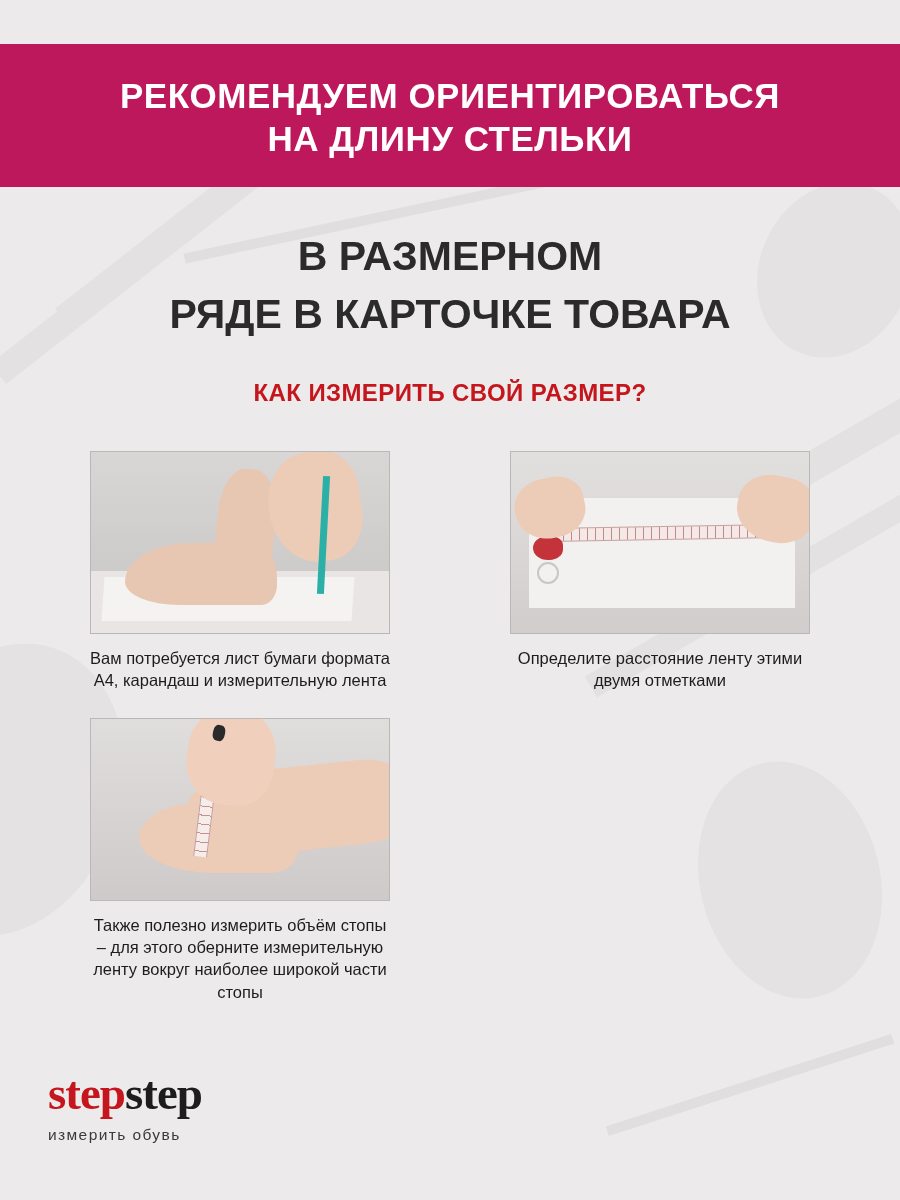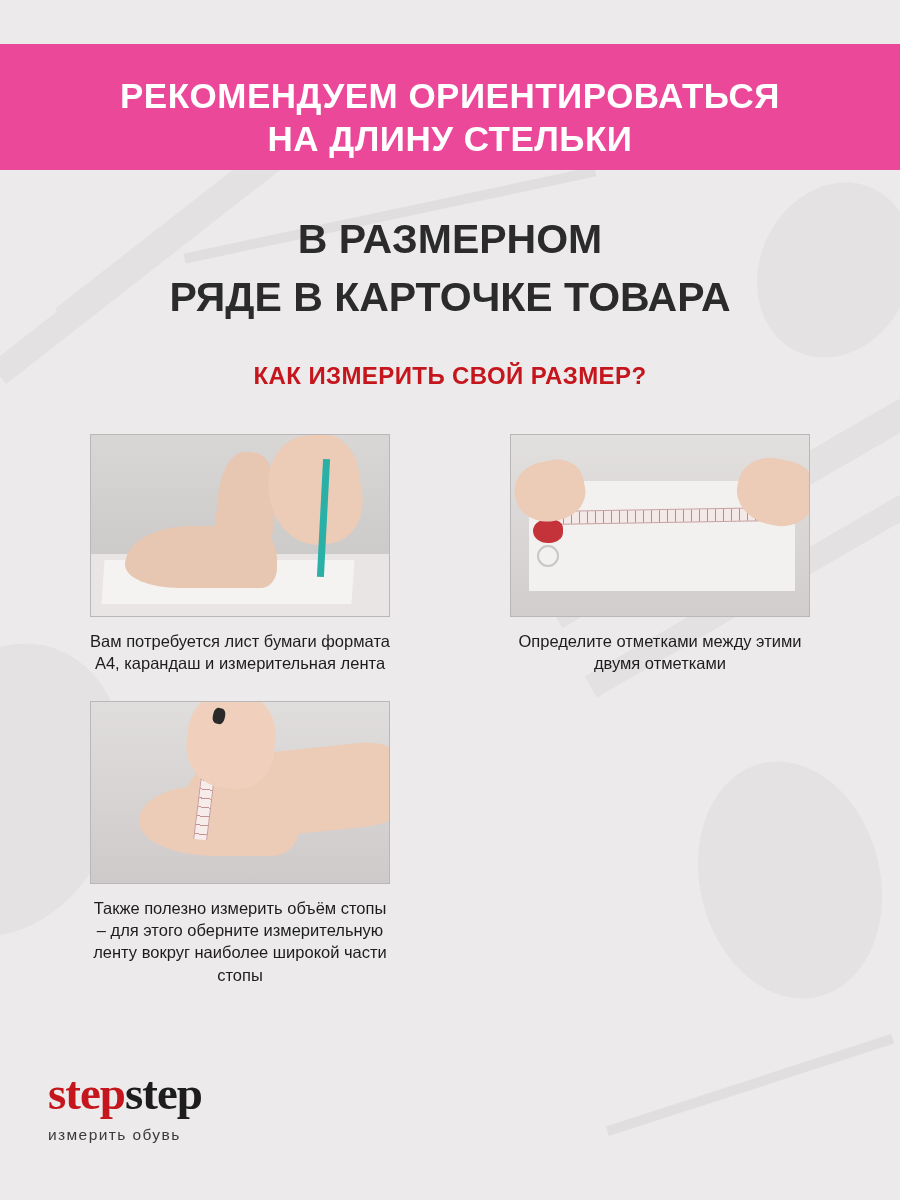--- a/index.html
+++ b/index.html
@@ -71,23 +71,23 @@
     background: #e0dede;
     height: 10px;
   }
   .line-a { width: 420px; left: 180px; top: 210px; transform: rotate(-12deg); }
   .line-b { width: 300px; left: 600px; top: 1080px; transform: rotate(-18deg); }
 
   
   .banner {
     position: relative;
     z-index: 2;
-    background: #ec4899;
+    background: #be185d;
     color: #ffffff;
-    padding: 30px 20px 9px;
+    padding: 30px 20px 26px;
     text-align: center;
     box-sizing: border-box;
     width: 900px;
     margin-top: 44px;
   }
   .banner-line {
     font-size: 35px;
     font-weight: bold;
     letter-spacing: 0.5px;
     line-height: 1.24;
@@ -374,34 +374,34 @@
 
   <div class="step">
     <div class="photo p1">
       <div class="table"></div>
       <div class="paper"></div>
       <div class="foot"></div>
       <div class="ankle"></div>
       <div class="hand"></div>
       <div class="pencil"></div>
     </div>
-    <div class="caption">Вам потребуется лист бумаги формата А4, карандаш и измерительная лента</div>
+    <div class="caption">Вам потребуется лист бумаги формата А4, карандаш и измерительную лента</div>
   </div>
 
 
   <div class="step">
     <div class="photo p3">
       <div class="paper"></div>
       <div class="tape"></div>
       <div class="spool"></div>
       <div class="ring"></div>
       <div class="handL"></div>
       <div class="handR"></div>
     </div>
-    <div class="caption">Определите отметками между этими двумя отметками</div>
+    <div class="caption">Определите расстояние ленту этими двумя отметками</div>
   </div>
 
   <div class="step">
     <div class="photo p4">
       <div class="leg"></div>
       <div class="foot"></div>
       <div class="tape4"></div>
       <div class="hand"></div>
       <div class="nail"></div>
     </div>

